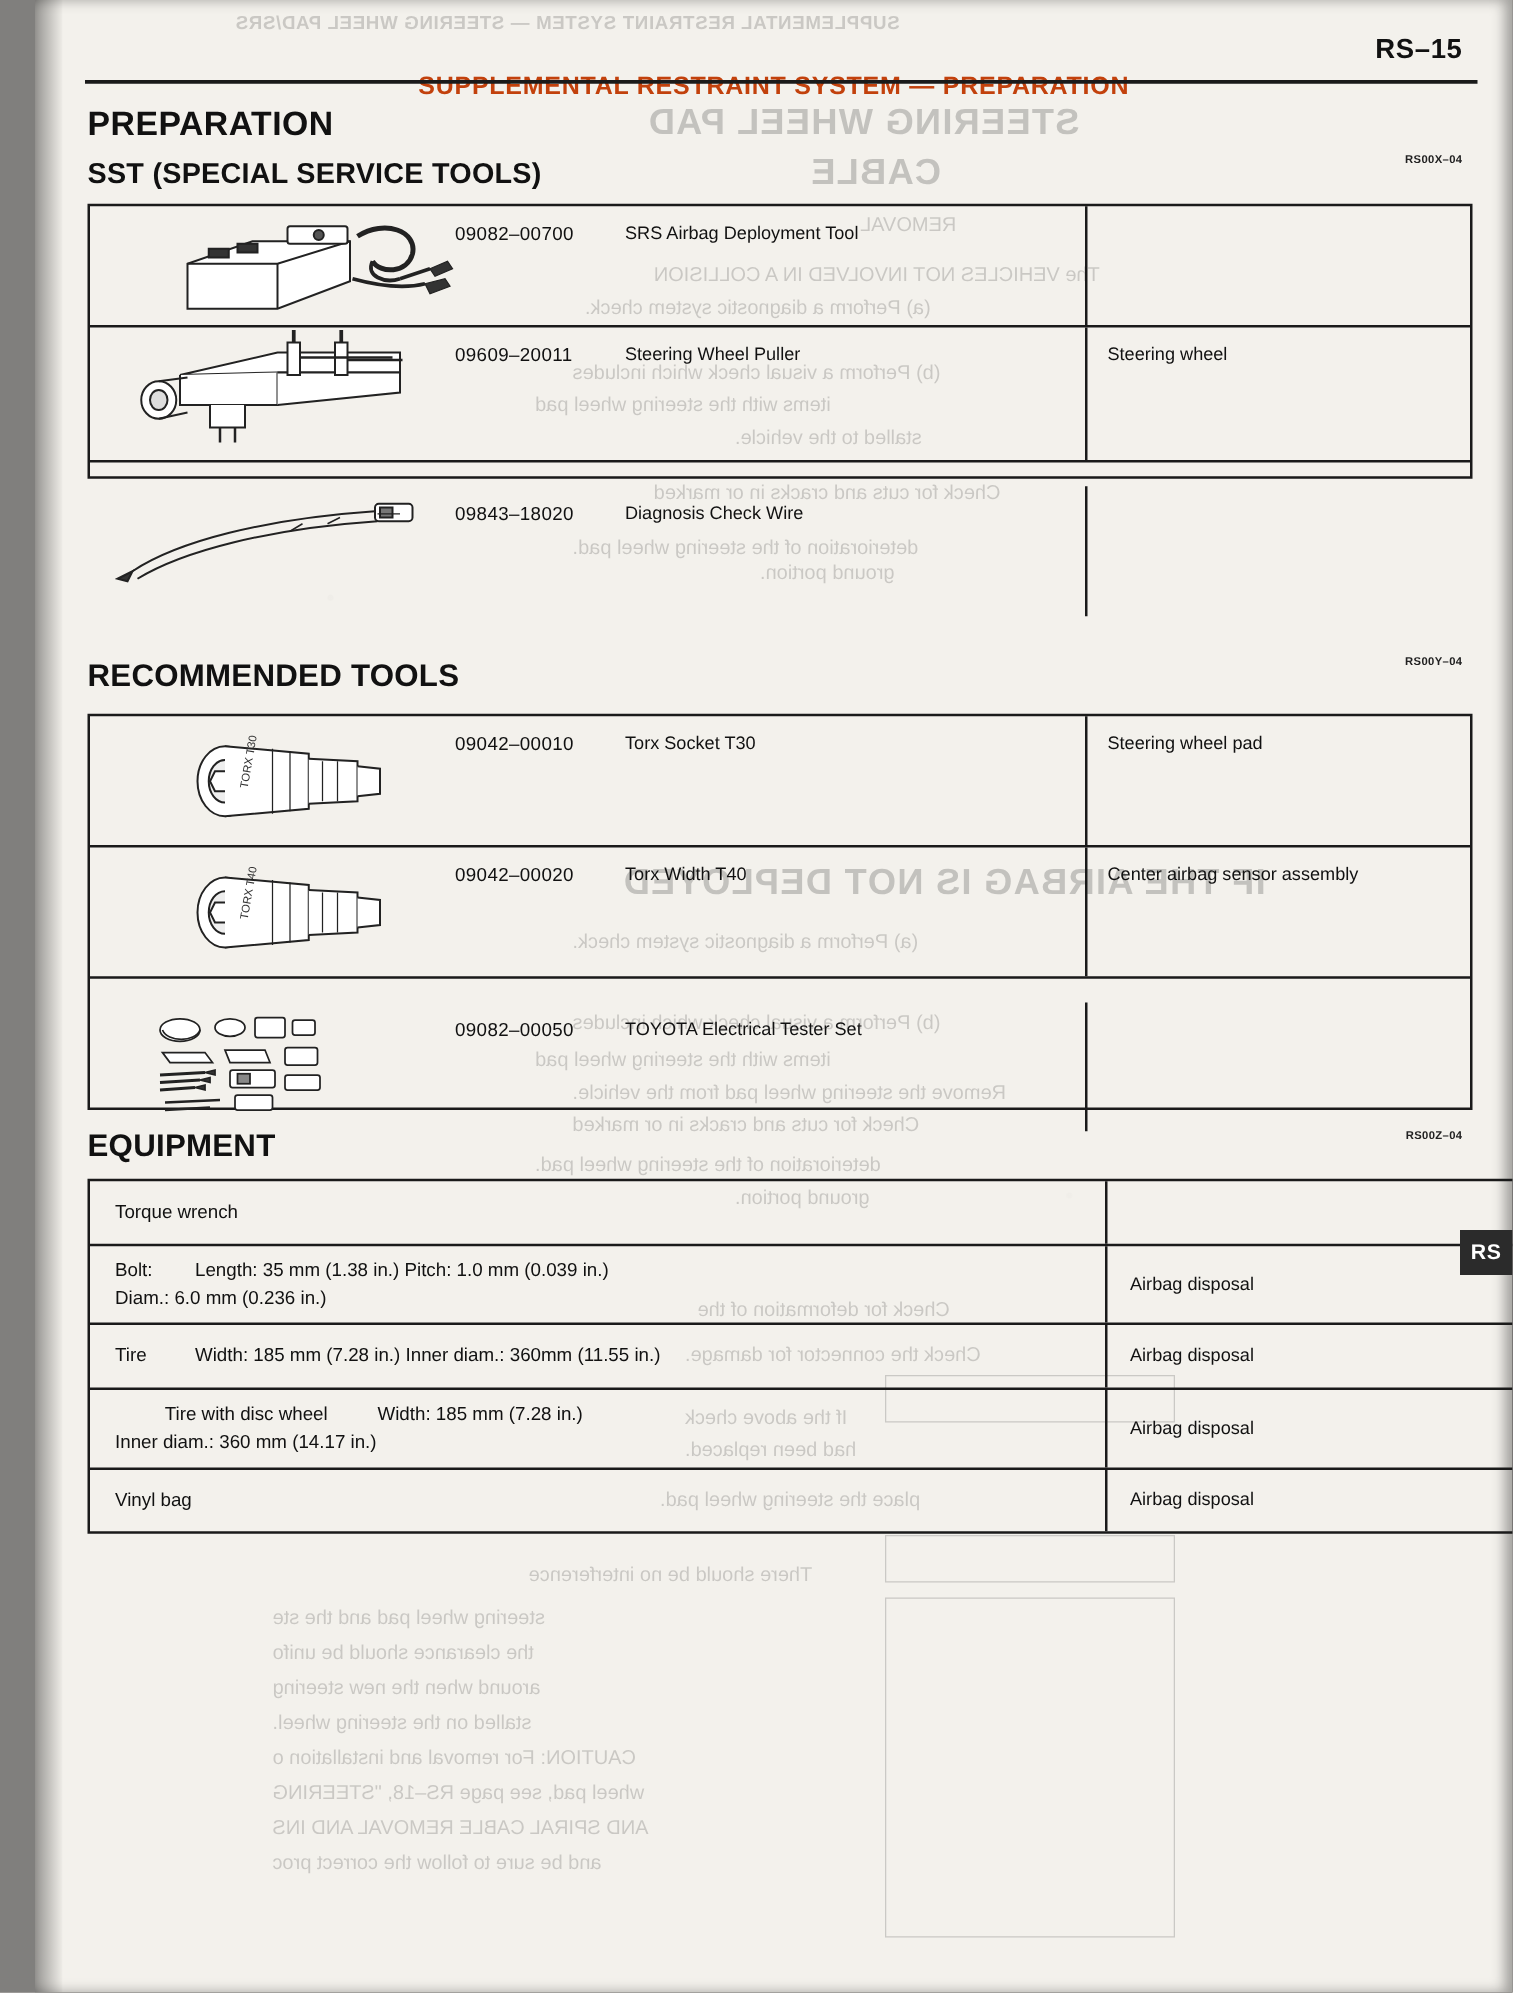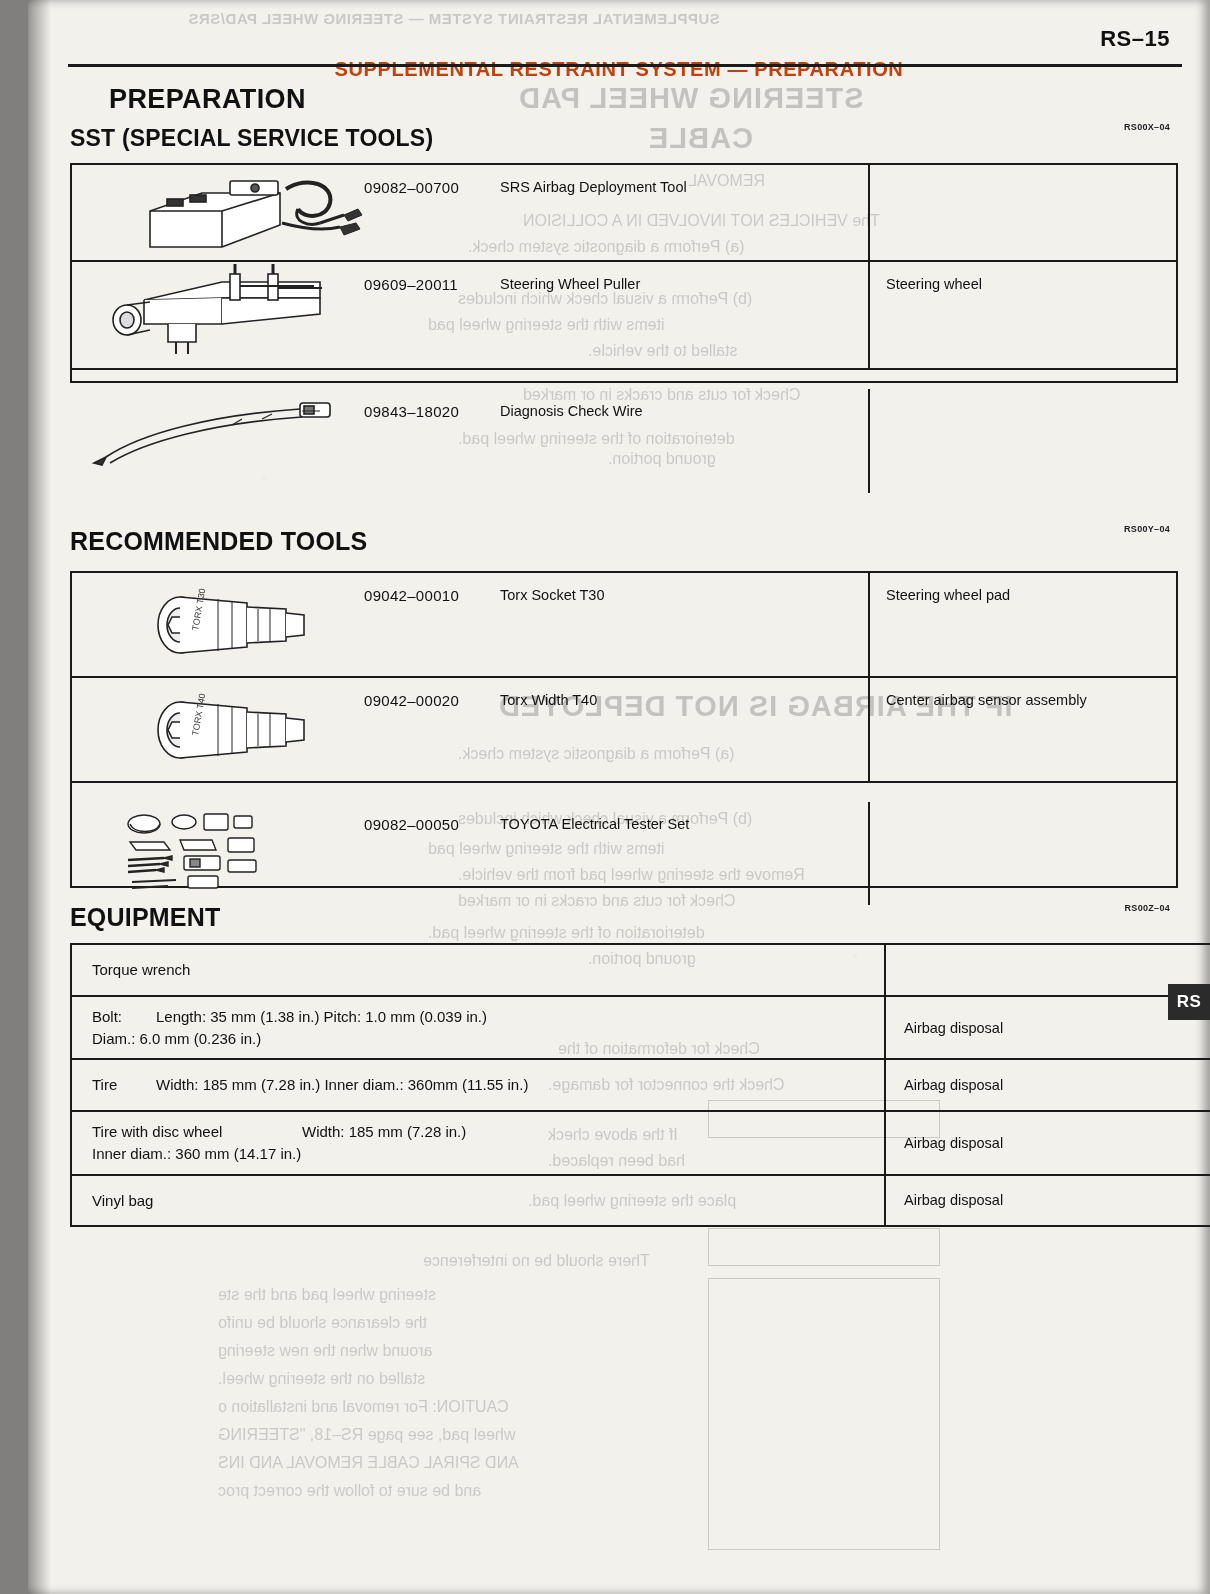--- a/index.html
+++ b/index.html
@@ -252,21 +252,21 @@
 
   <div class="faintbox" style="left:680px; top:1228px; width:230px; height:36px;"></div>
   <div class="faintbox" style="left:680px; top:1278px; width:230px; height:270px;"></div>
   <div class="faintbox" style="left:680px; top:1100px; width:230px; height:36px;"></div>
 
   <div id="hdr-ghost-top" class="ghost">SUPPLEMENTAL RESTRAINT SYSTEM — STEERING WHEEL PAD/SRS</div>
   <div id="hdr-title">SUPPLEMENTAL RESTRAINT SYSTEM — PREPARATION</div>
   <div id="hdr-code">RS–15</div>
   <div id="hdr-rule"></div>
 
-  <div class="h1" style="left:42px; top:84px;margin-left:39px;">PREPARATION</div>
+  <div class="h1" style="left:42px; top:84px;">PREPARATION</div>
   <div class="h2" style="left:42px; top:125px;">SST (SPECIAL SERVICE TOOLS)</div>
   <div class="figcode" style="right:40px; top:122px;">RS00X–04</div>
 
   <div class="tbl" style="left:42px; top:163px; width:1108px; height:220px;">
 
     <div class="trow" style="height:97px;">
       <div class="cell-img">
         <svg width="292" height="95" viewBox="0 0 292 95">
           <g fill="none" stroke="#222" stroke-width="1.6">
             <path d="M78 82 L78 46 L130 28 L208 28 L208 60 L150 82 Z" fill="#ffffff"></path>
@@ -446,21 +446,21 @@
 
     <div class="erow">
       <div class="ecell-l" style="padding-top:14px;padding-bottom:14px;">
         <span class="lbl">Tire</span><span>Width: 185 mm (7.28 in.)  Inner diam.: 360mm (11.55 in.)</span>
       </div>
       <div class="ecell-r">Airbag disposal</div>
     </div>
 
     <div class="erow">
       <div class="ecell-l">
-        <span class="lbl" style="min-width:210px;">Tire with disc wheel</span><span>Width: 185 mm (7.28 in.)</span><br>
+        <span class="lbl" style="min-width:210px;text-align:center;">Tire with disc wheel</span><span>Width: 185 mm (7.28 in.)</span><br>
         <span>Inner diam.: 360 mm (14.17 in.)</span>
       </div>
       <div class="ecell-r">Airbag disposal</div>
     </div>
 
     <div class="erow last">
       <div class="ecell-l" style="padding-top:14px;padding-bottom:14px;">
         <span>Vinyl bag</span>
       </div>
       <div class="ecell-r">Airbag disposal</div>

